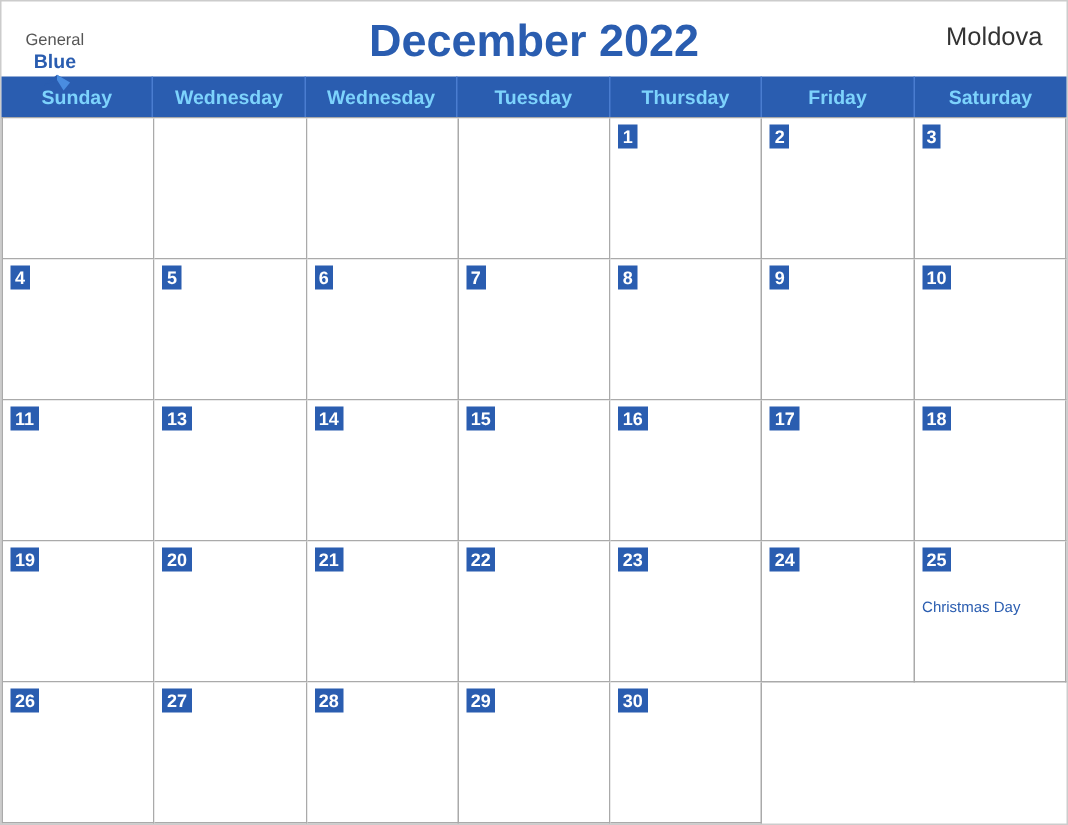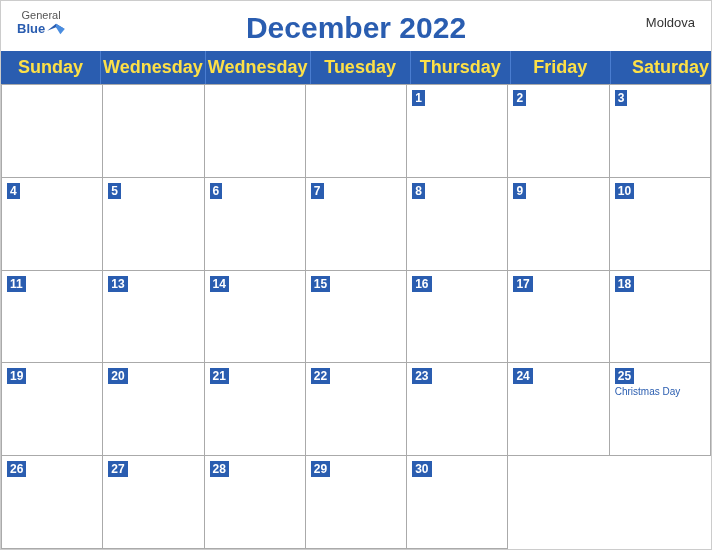--- a/index.html
+++ b/index.html
@@ -21,68 +21,69 @@
     .header {
       display: flex;
       align-items: center;
       justify-content: center;
       padding: 10px 16px 6px;
       position: relative;
     }
     .logo {
       position: absolute;
       left: 16px;
-      top: 8px;
+      top: 20px;
       display: flex;
       flex-direction: column;
       align-items: center;
     }
     .logo-general {
       font-size: 11px;
       color: #555;
       font-weight: normal;
     }
     .logo-blue {
       font-size: 13px;
       font-weight: bold;
       color: #2a5db0;
       display: flex;
-      align-items: flex-end;
+      align-items: center;
+      flex-direction: column;
     }
     .logo-bird {
       width: 18px;
       height: 14px;
       margin-left: 2px;
     }
     .country-label {
       position: absolute;
       right: 16px;
       top: 14px;
-      font-size: 13px;
+      font-size: 17px;
       color: #333;
     }
     .calendar-title {
       font-size: 30px;
       font-weight: bold;
       color: #2a5db0;
     }
     .days-header {
       display: grid;
       grid-template-columns: repeat(7, 1fr);
       background: #2a5db0;
     }
     .day-name {
-      color: #fde047;
+      color: #7dd3fc;
       text-align: center;
-      font-size: 18px;
+      font-size: 13px;
       font-weight: bold;
       padding: 6px 2px;
       border-right: 1px solid #4a7dd0;
     }
-    .day-name:last-child { border-right: none; text-align: right; }
+    .day-name:last-child { border-right: none; }
     .calendar-grid {
       display: grid;
       grid-template-columns: repeat(7, 1fr);
       grid-template-rows: repeat(5, 1fr);
       flex: 1;
       border-left: 1px solid #aaa;
       border-top: 1px solid #aaa;
     }
     .day-cell {
       border-right: 1px solid #aaa;
@@ -97,21 +98,21 @@
       font-size: 12px;
       font-weight: bold;
       color: #fff;
       background: #2a5db0;
       display: inline-block;
       padding: 1px 3px;
     }
     .day-event {
       font-size: 10px;
       color: #2a5db0;
-      margin-top: 2px;
+      margin-top: 18px;
     }
   </style>
 </head>
 <body>
 
 <div class="calendar-container">
   <div class="header">
     <div class="logo">
       <span class="logo-general">General</span>
       <span class="logo-blue">

